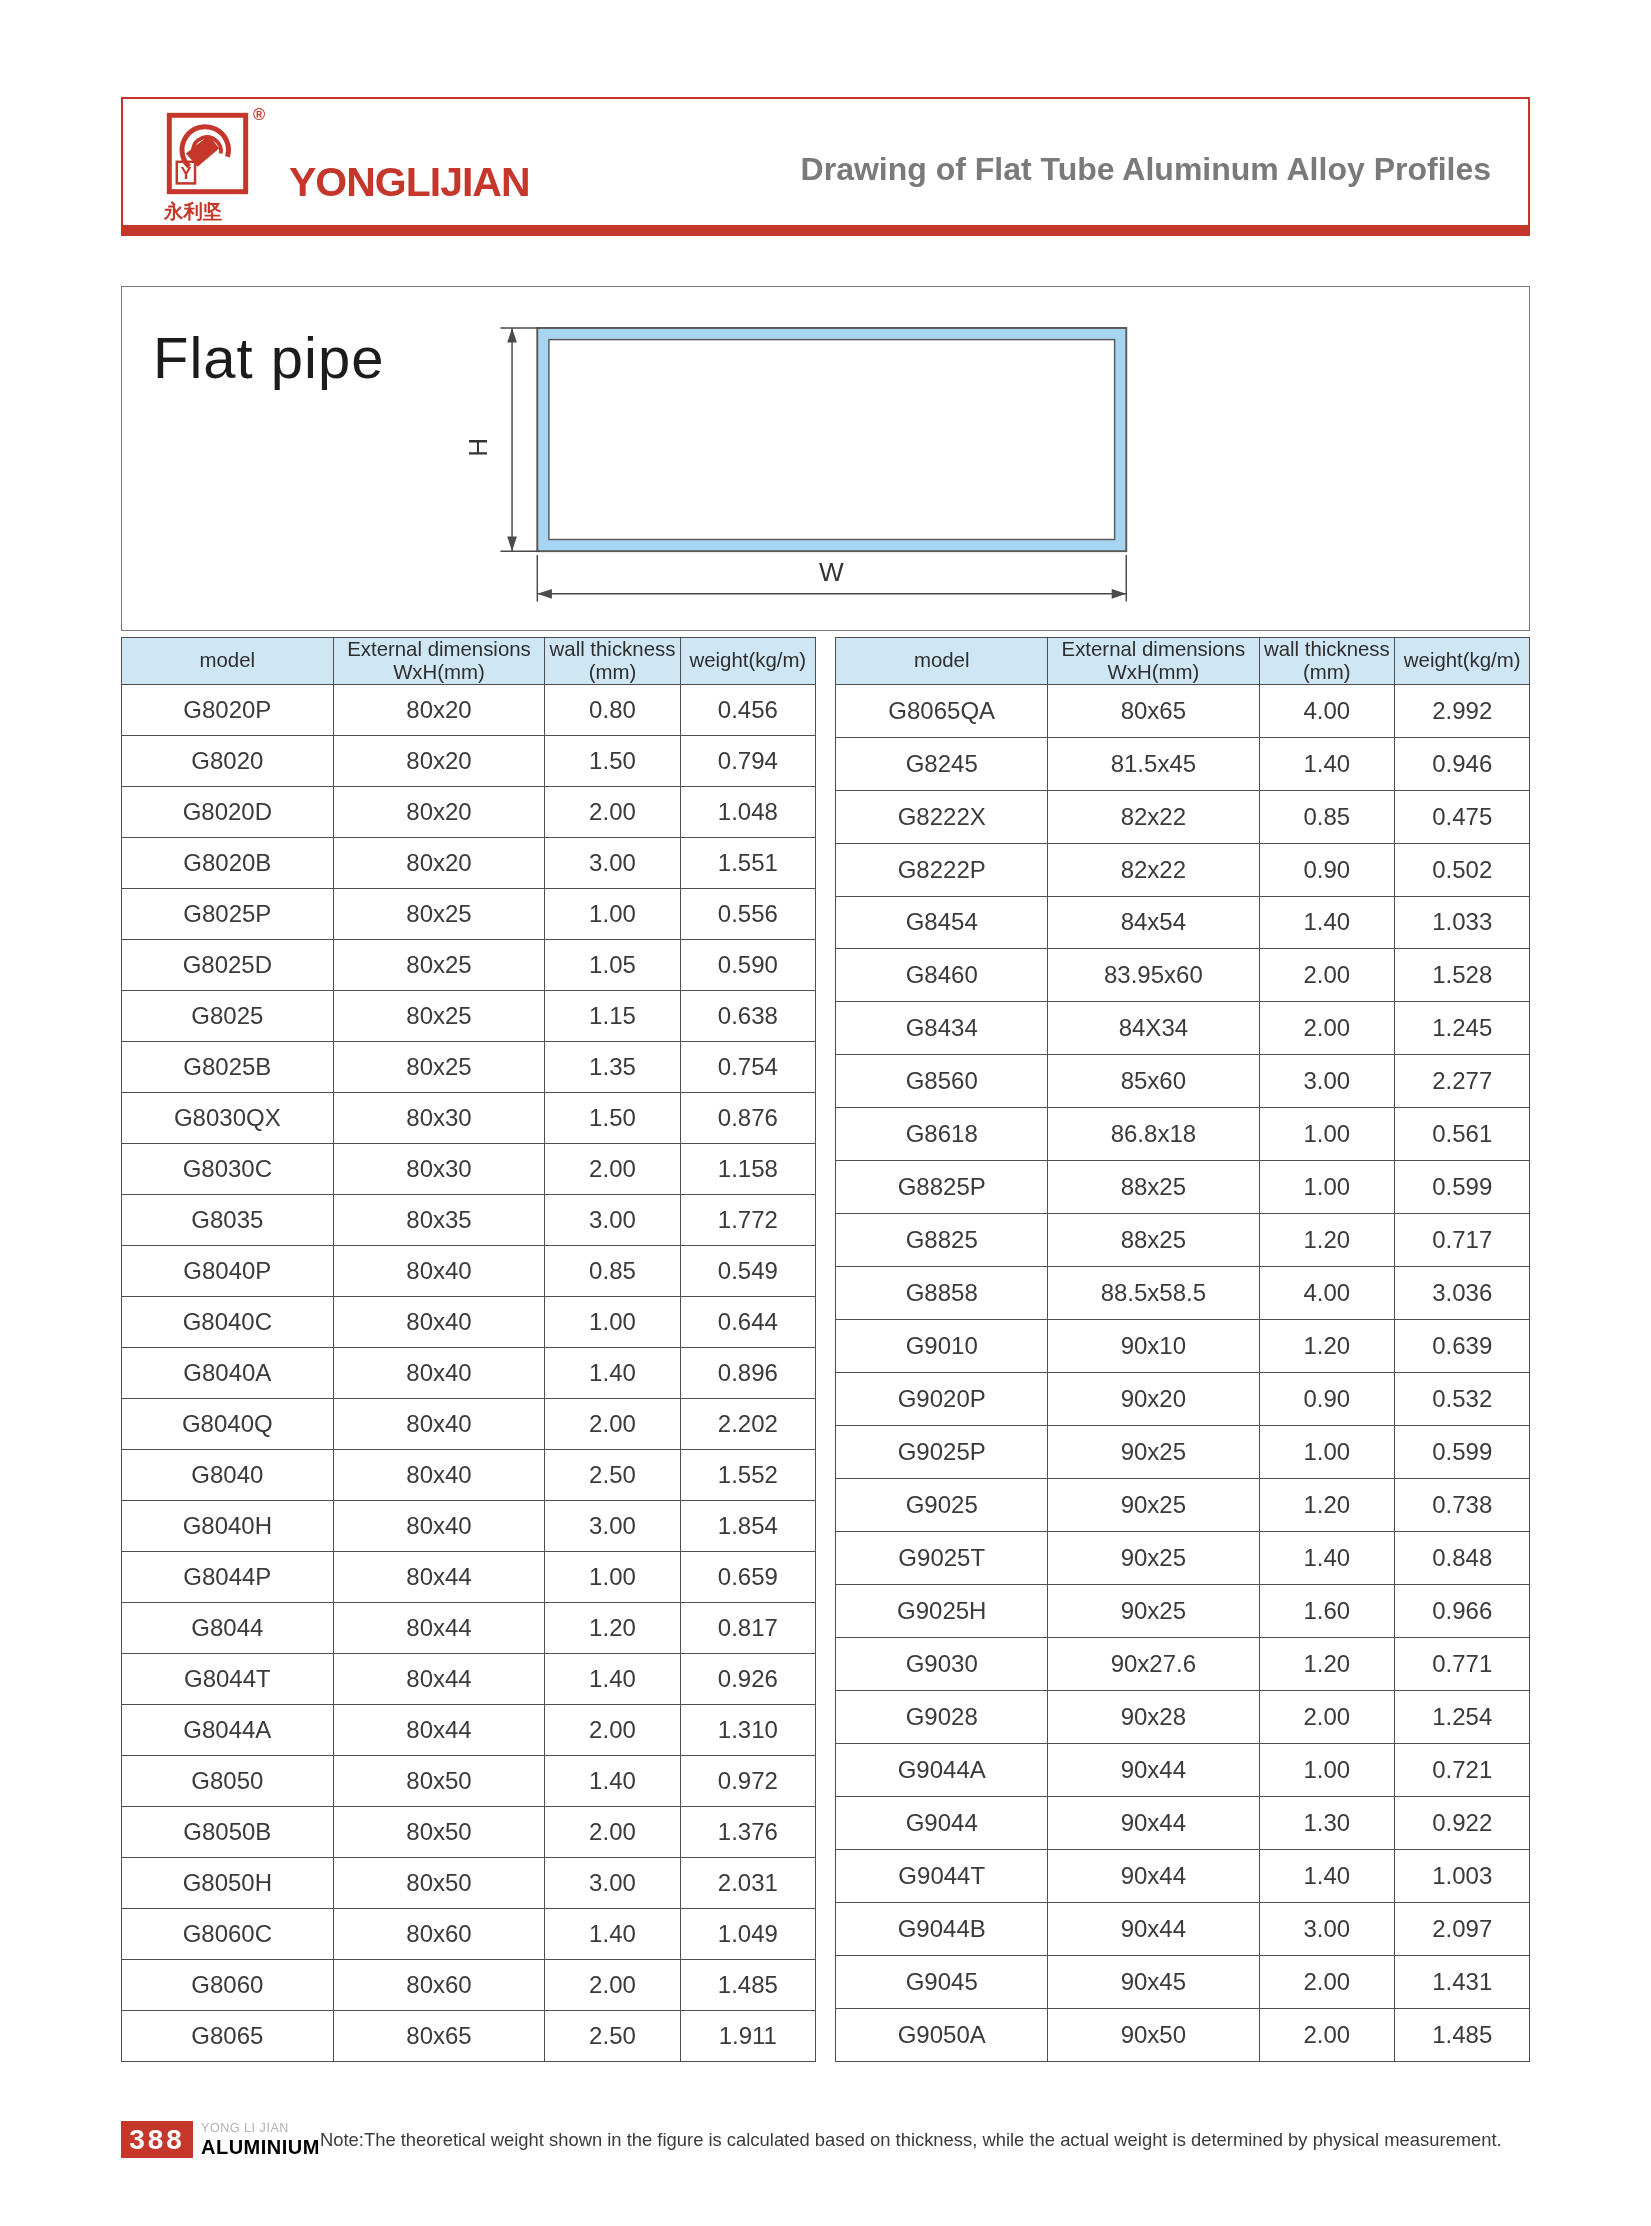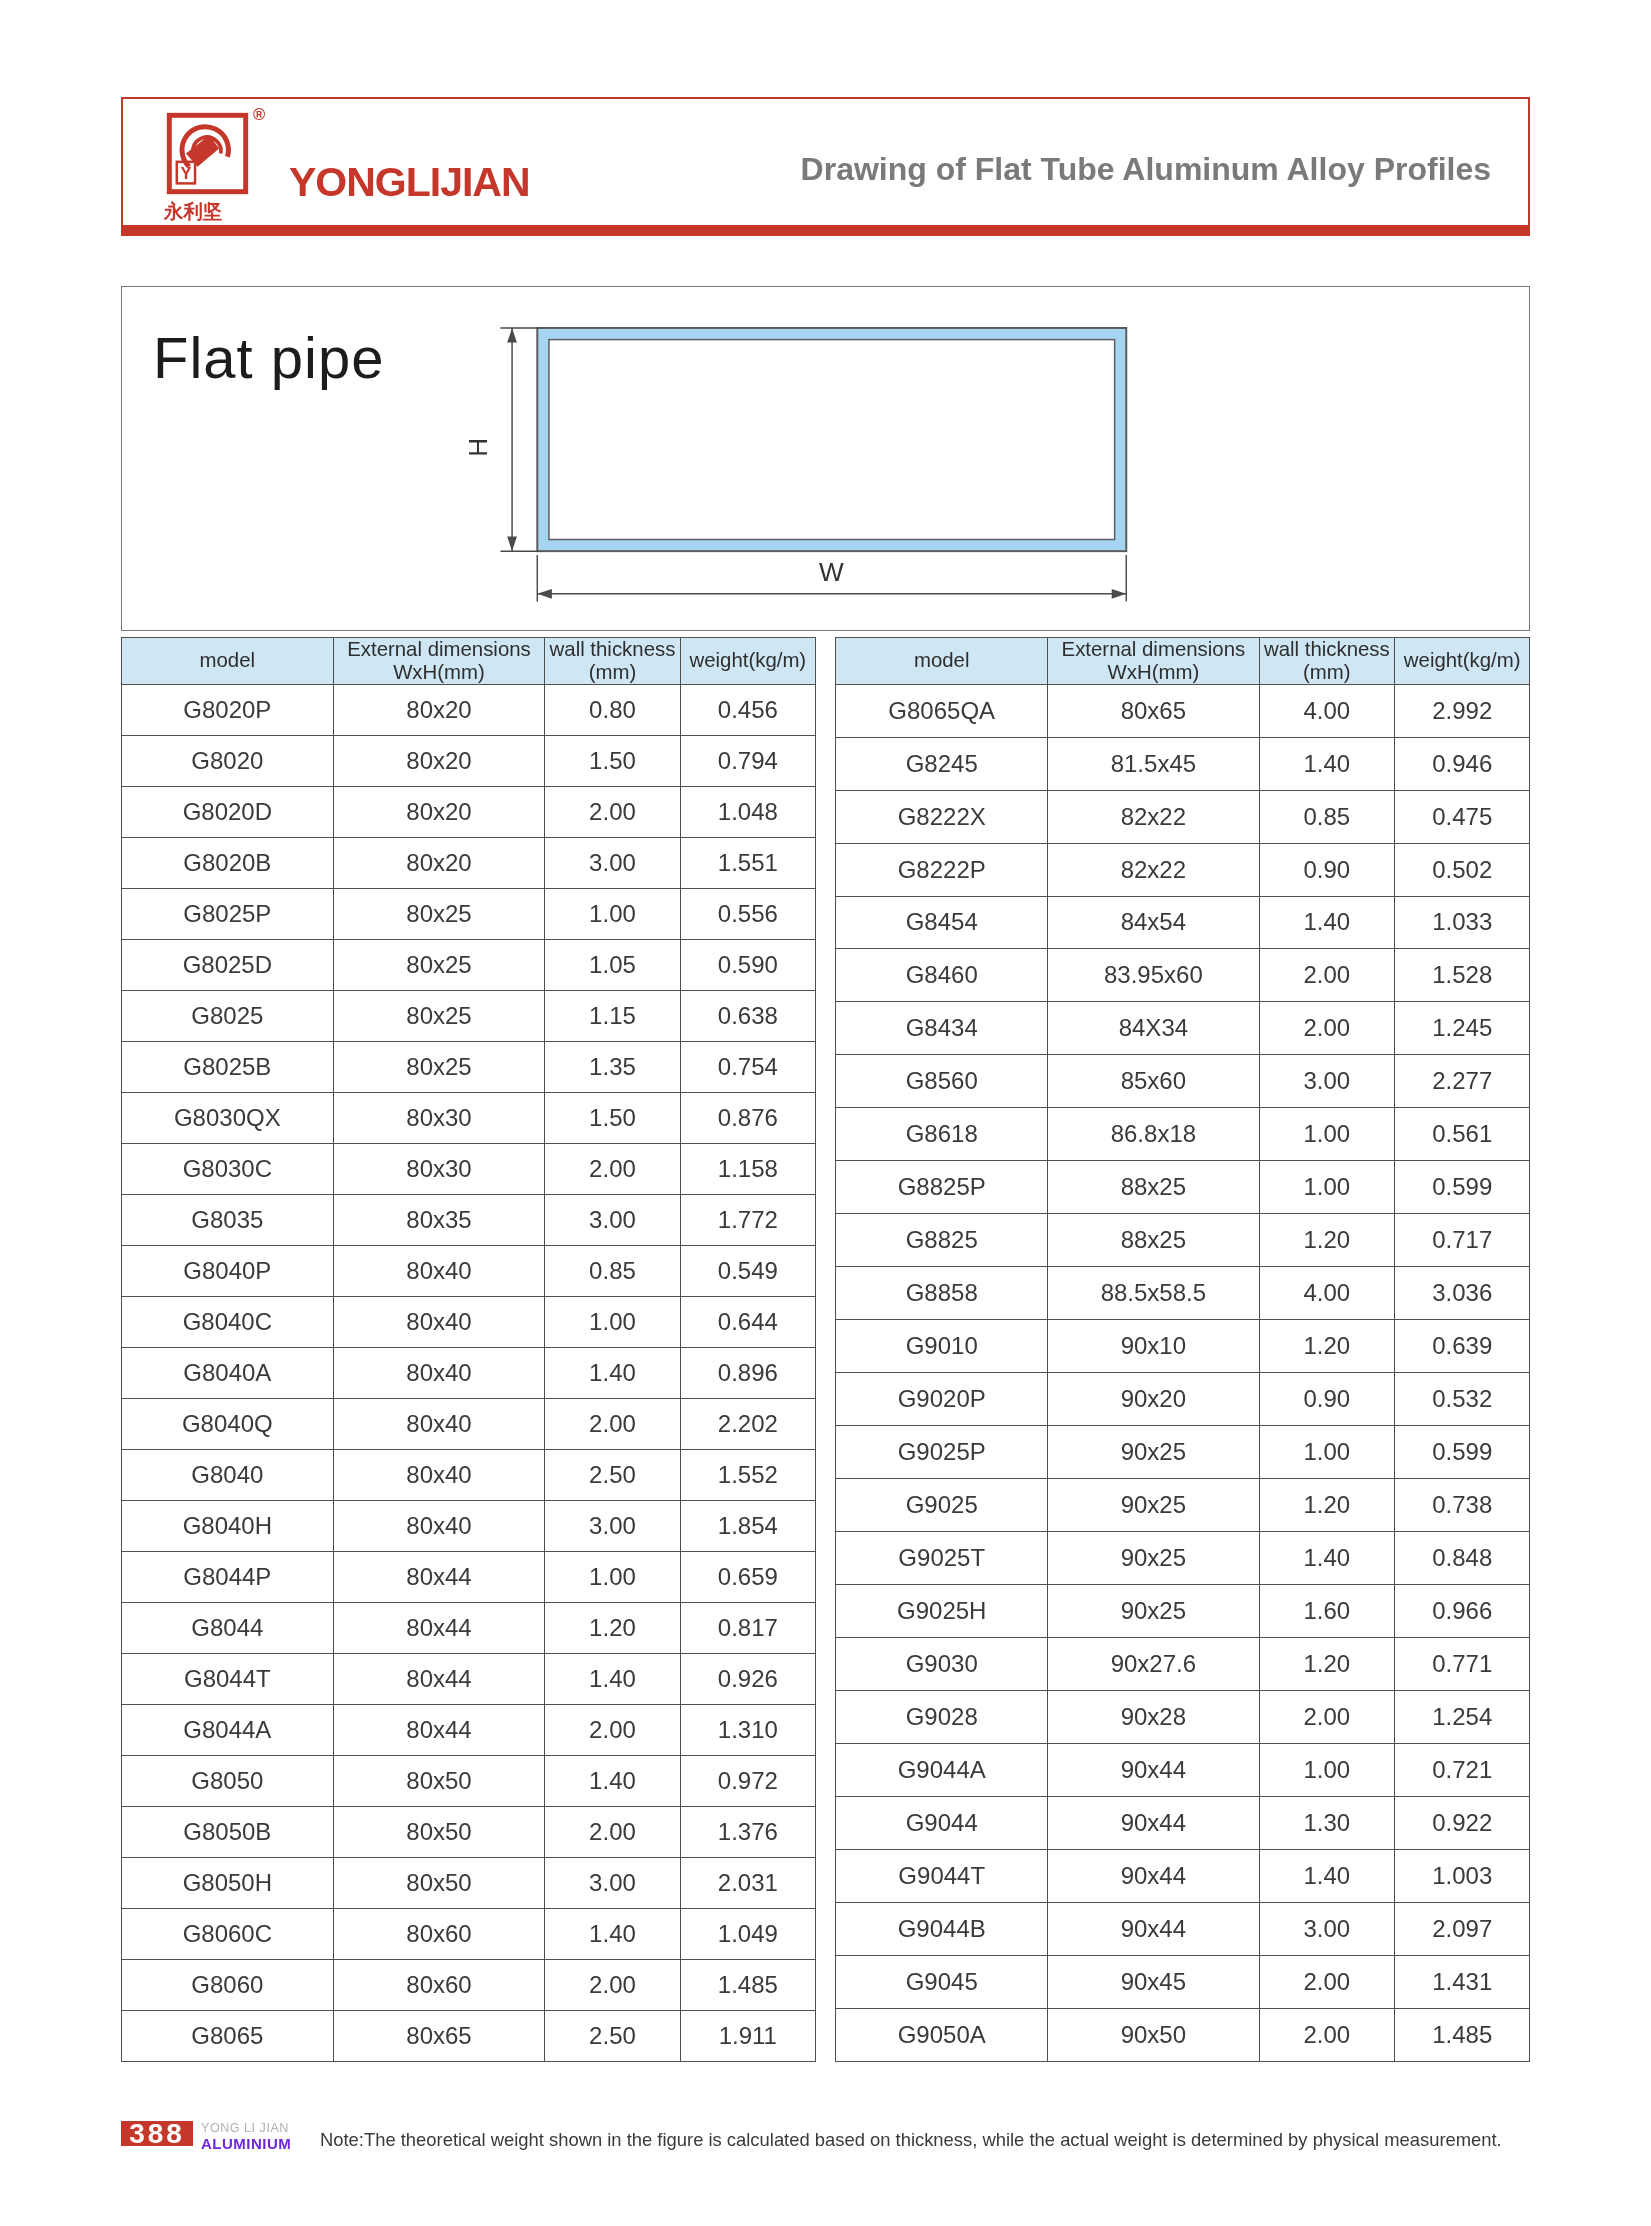--- a/index.html
+++ b/index.html
@@ -27,26 +27,26 @@
   table.spec { width:695px; border-collapse:collapse; table-layout:fixed; }
   table.spec th { background:#cfe7f4; height:46px; font-weight:400; font-size:20.4px; line-height:1.12;
     color:#2e2e2e; text-align:center; vertical-align:middle; }
   table.spec td { height:51px; font-size:24px; color:#3a3a3a; text-align:center; vertical-align:middle; }
   table.spec th, table.spec td { border:1.9px solid #4f4f4f; padding:0 1.9px; }
   table.spec col.c1 { width:30.5%; } table.spec col.c2 { width:30.5%; }
   table.spec col.c3 { width:19.5%; } table.spec col.c4 { width:19.5%; }
   .hline { display:block; }
 
   
-  .page-badge { position:absolute; left:121px; top:2121px; width:72px; height:25px; background:#c5372b;
+  .page-badge { position:absolute; left:121px; top:2121px; width:72px; height:37px; background:#c5372b;
     color:#fff; font-size:28px; font-weight:bold; display:flex; align-items:center; justify-content:center;
     letter-spacing:2.9px; }
   .footer-brand { position:absolute; left:201px; top:2122px; line-height:1.1; }
   .footer-brand .fb1 { font-size:12.6px; color:#b2b2b2; letter-spacing:0.5px; }
-  .footer-brand .fb2 { font-size:15px; font-weight:bold; color:#6d28d9; letter-spacing:0.5px; }
+  .footer-brand .fb2 { font-size:20px; font-weight:bold; color:#000000; letter-spacing:0.5px; }
   .footer-note { position:absolute; left:320px; top:2129px; width:1213px; font-size:18.4px; color:#3a3a3a; }
 </style>
 </head>
 <body>
 
 <div class="page">
 
   <div class="header-box">
     <svg class="logo-svg" viewBox="0 0 100 100">
       <rect x="4" y="4" width="92" height="92" fill="none" stroke="#c5372b" stroke-width="6"></rect>

